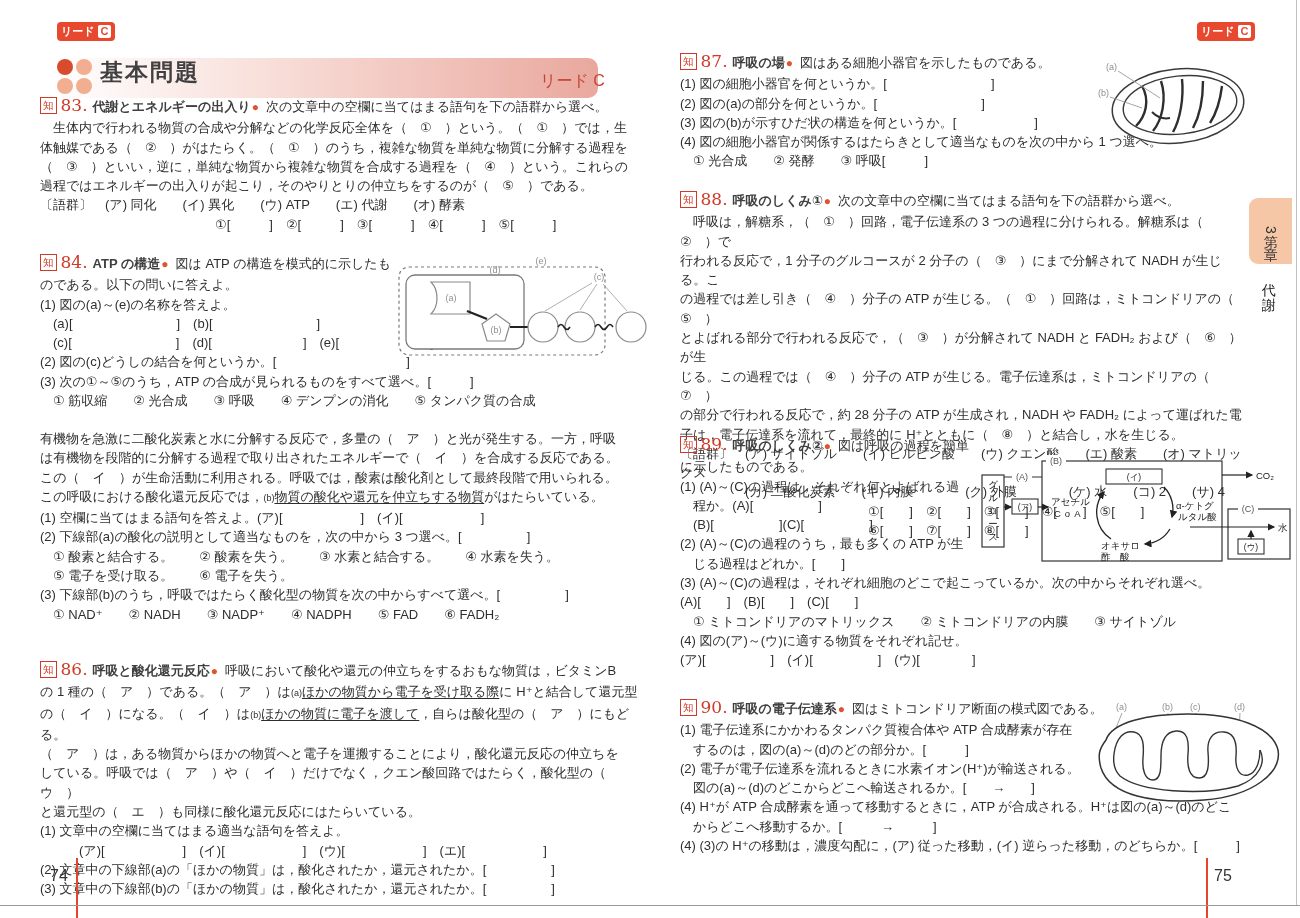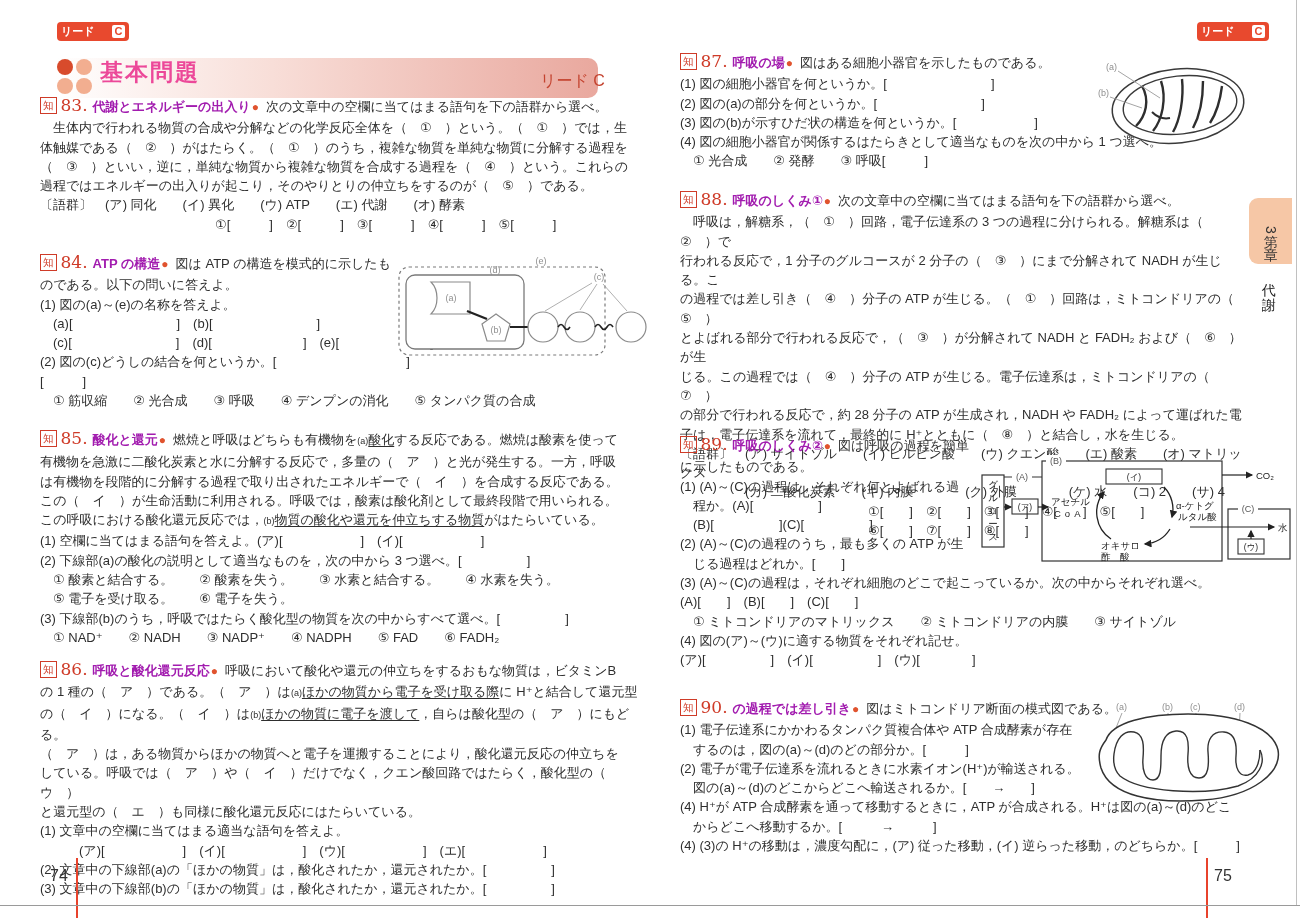--- a/index.html
+++ b/index.html
@@ -5,45 +5,45 @@
   html,body{margin:0;padding:0;}
   body{
     width:1300px;height:918px;position:relative;background:#ffffff;
     font-family:"Liberation Sans","DejaVu Sans",sans-serif;
     color:#2e2e2e;font-size:13px;line-height:19.3px;overflow:hidden;
   }
   .page{position:absolute;top:0;}
   .page-l{left:0;width:650px;height:918px;}
   .page-r{left:680px;width:620px;height:918px;}
   
-  .lead{position:absolute;display:inline-flex;align-items:center;gap:17px;
+  .lead{position:absolute;display:inline-flex;align-items:center;gap:3px;
     background:#e8492e;color:#fff;font-size:11px;line-height:1;
     padding:3px 4px;border-radius:4px;font-weight:bold;}
   .lead .lc{background:#fff;color:#e8492e;border-radius:2px;padding:1px 3px;font-weight:bold;}
   
   .hbar{position:absolute;left:55px;top:58px;width:543px;height:40px;
     background:linear-gradient(90deg,#ffffff 0%,#f8ded8 40%,#e9a89e 100%);
     border-radius:4px 10px 10px 4px;}
   .hdots{position:absolute;left:57px;top:59px;width:36px;height:38px;}
   .hdots i{position:absolute;width:16px;height:16px;border-radius:50%;}
   .hdots .d1{left:0;top:0;background:#d84b2c;}
   .hdots .d2{left:19px;top:0;background:#f2ae90;}
   .hdots .d3{left:0;top:19px;background:#f2ae90;}
   .hdots .d4{left:19px;top:19px;background:#f2ae90;}
   .htitle{position:absolute;left:100px;top:63px;font-size:23px;font-weight:bold;
-    color:#ec4899;letter-spacing:2px;}
+    color:#404040;letter-spacing:2px;}
   .hlead{position:absolute;left:540px;top:71px;font-size:16px;color:#c4432f;white-space:nowrap;}
   
   .prob{position:absolute;}
   .ptl{white-space:nowrap;margin-bottom:1px;}
   .tag{display:inline-block;border:1.5px solid #cf3b28;color:#cf3b28;font-size:10.5px;
     line-height:1;padding:2px 2px;margin-right:4px;vertical-align:2px;}
   .num{color:#cf3b28;font-family:"DejaVu Serif","Liberation Serif",serif;
     font-size:17px;margin-right:5px;}
-  .ttl{font-weight:bold;color:#a21caf;}
+  .ttl{font-weight:bold;color:#404040;}
   .dot{color:#e0532e;margin:0 7px 0 1px;font-size:12px;}
   .ln{white-space:pre-wrap;}
   .row{display:flex;}
   .row .br{white-space:pre;text-align:right;}
   .ans{white-space:pre;}
   .sb{font-size:9px;}
   u{text-underline-offset:2px;}
   
   .diag{position:absolute;}
   svg text{font-family:"Liberation Sans","DejaVu Sans",sans-serif;}
@@ -97,21 +97,21 @@
     <div class="ptl">
       <span class="tag">知</span><span class="num">84.</span><span class="ttl">ATP の構造</span><span class="dot">●</span><span>図は ATP の構造を模式的に示したも</span>
     </div>
     <div style="width:356px;">
       <div class="ln">のである。以下の問いに答えよ。</div>
       <div class="ln">(1) 図の(a)～(e)の名称を答えよ。</div>
       <div class="ln">　(a)[　　　　　　　　]　(b)[　　　　　　　　]</div>
     </div>
     <div class="ln">　(c)[　　　　　　　　]　(d)[　　　　　　　]　(e)[　　　　　　　]</div>
     <div class="ln row"><span>(2) 図の(c)どうしの結合を何というか。</span><span class="br">[　　　　　　　　　　]</span></div>
-    <div class="ln row"><span class="br">[　　　]</span></div>
+    <div class="ln row"><span>(3) 次の①～⑤のうち，ATP の合成が見られるものをすべて選べ。</span><span class="br">[　　　]</span></div>
     <div class="ln">　① 筋収縮　　② 光合成　　③ 呼吸　　④ デンプンの消化　　⑤ タンパク質の合成</div>
 
     <svg class="diag" style="left:355px;top:0px;" width="256" height="106" viewBox="0 0 256 106">
       <rect x="4" y="14" width="206" height="88" rx="10" fill="none" stroke="#7a7a7a" stroke-width="1.2" stroke-dasharray="3,3"></rect>
       <rect x="11" y="22" width="118" height="74" rx="9" fill="#fff" stroke="#7a7a7a" stroke-width="1.3"></rect>
       <path d="M36,29 L75,29 L75,61 L36,61 C44,53 44,37 36,29 Z" fill="#fff" stroke="#8a8a8a" stroke-width="1.2"></path>
       <text x="56" y="48" text-anchor="middle" class="gl">(a)</text>
       <line x1="72" y1="58" x2="92" y2="66" stroke="#222" stroke-width="2.4"></line>
       <path d="M101,61 L115,71 L110,88 L92,88 L87,71 Z" fill="#fff" stroke="#8a8a8a" stroke-width="1.2"></path>
       <text x="101" y="80" text-anchor="middle" class="gl">(b)</text>
@@ -124,23 +124,20 @@
       <text x="100" y="20" text-anchor="middle" class="gl">(d)</text>
       <text x="146" y="11" text-anchor="middle" class="gl">(e)</text>
       <text x="204" y="27" text-anchor="middle" class="gl">(c)</text>
       <line x1="197" y1="30" x2="150" y2="58" stroke="#9a9a9a" stroke-width="0.8"></line>
       <line x1="202" y1="31" x2="185" y2="57" stroke="#9a9a9a" stroke-width="0.8"></line>
       <line x1="208" y1="31" x2="232" y2="58" stroke="#9a9a9a" stroke-width="0.8"></line>
     </svg>
   </section>
 
   <section class="prob" style="left:40px;top:429px;width:600px;">
-    <div class="ptl">
-      <span class="tag">知</span><span class="num">85.</span><span class="ttl">酸化と還元</span><span class="dot">●</span><span>燃焼と呼吸はどちらも有機物を<span class="sb">(a)</span><u>酸化</u>する反応である。燃焼は酸素を使って</span>
-    </div>
     <div class="ln">有機物を急激に二酸化炭素と水に分解する反応で，多量の（　ア　）と光が発生する。一方，呼吸</div>
     <div class="ln">は有機物を段階的に分解する過程で取り出されたエネルギーで（　イ　）を合成する反応である。</div>
     <div class="ln">この（　イ　）が生命活動に利用される。呼吸では，酸素は酸化剤として最終段階で用いられる。</div>
     <div class="ln">この呼吸における酸化還元反応では，<span class="sb">(b)</span><u>物質の酸化や還元を仲立ちする物質</u>がはたらいている。</div>
     <div class="ln row"><span>(1) 空欄に当てはまる語句を答えよ。</span><span class="br">(ア)[　　　　　　]　(イ)[　　　　　　]</span></div>
     <div class="ln row"><span>(2) 下線部(a)の酸化の説明として適当なものを，次の中から 3 つ選べ。</span><span class="br">[　　　　　]</span></div>
     <div class="ln">　① 酸素と結合する。　　② 酸素を失う。　　③ 水素と結合する。　　④ 水素を失う。</div>
     <div class="ln">　⑤ 電子を受け取る。　　⑥ 電子を失う。</div>
     <div class="ln row"><span>(3) 下線部(b)のうち，呼吸ではたらく酸化型の物質を次の中からすべて選べ。</span><span class="br">[　　　　　]</span></div>
     <div class="ln">　① NAD⁺　　② NADH　　③ NADP⁺　　④ NADPH　　⑤ FAD　　⑥ FADH₂</div>
@@ -284,21 +281,21 @@
       <line x1="210" y1="80" x2="294" y2="80" stroke="#222" stroke-width="1.2" marker-end="url(#ah)"></line>
       <rect x="258" y="92" width="26" height="15" fill="none" stroke="#333" stroke-width="1.1"></rect>
       <text x="271" y="103" text-anchor="middle" class="bk" style="font-size:8.5px;">(ウ)</text>
       <line x1="271" y1="92" x2="271" y2="84" stroke="#222" stroke-width="1.2" marker-end="url(#ah)"></line>
       <text x="298" y="84" class="bk">水</text>
     </svg>
   </section>
 
   <section class="prob" style="left:0px;top:698px;width:565px;">
     <div class="ptl">
-      <span class="tag">知</span><span class="num">90.</span><span class="ttl">の過程では差し引き</span><span class="dot">●</span><span>図はミトコンドリア断面の模式図である。</span>
+      <span class="tag">知</span><span class="num">90.</span><span class="ttl">呼吸の電子伝達系</span><span class="dot">●</span><span>図はミトコンドリア断面の模式図である。</span>
     </div>
     <div style="width:414px;">
       <div class="ln">(1) 電子伝達系にかかわるタンパク質複合体や ATP 合成酵素が存在</div>
       <div class="ln row"><span>　するのは，図の(a)～(d)のどの部分か。</span><span class="br">[　　　]</span></div>
       <div class="ln">(2) 電子が電子伝達系を流れるときに水素イオン(H⁺)が輸送される。</div>
       <div class="ln row"><span>　図の(a)～(d)のどこからどこへ輸送されるか。</span><span class="br">[　　→　　]</span></div>
     </div>
     <div class="ln">(4) H⁺が ATP 合成酵素を通って移動するときに，ATP が合成される。H⁺は図の(a)～(d)のどこ</div>
     <div class="ln row"><span>　からどこへ移動するか。</span><span class="br">[　　　→　　　]</span></div>
     <div class="ln row"><span>(4) (3)の H⁺の移動は，濃度勾配に，(ア) 従った移動，(イ) 逆らった移動，のどちらか。</span><span class="br">[　　　]</span></div>

